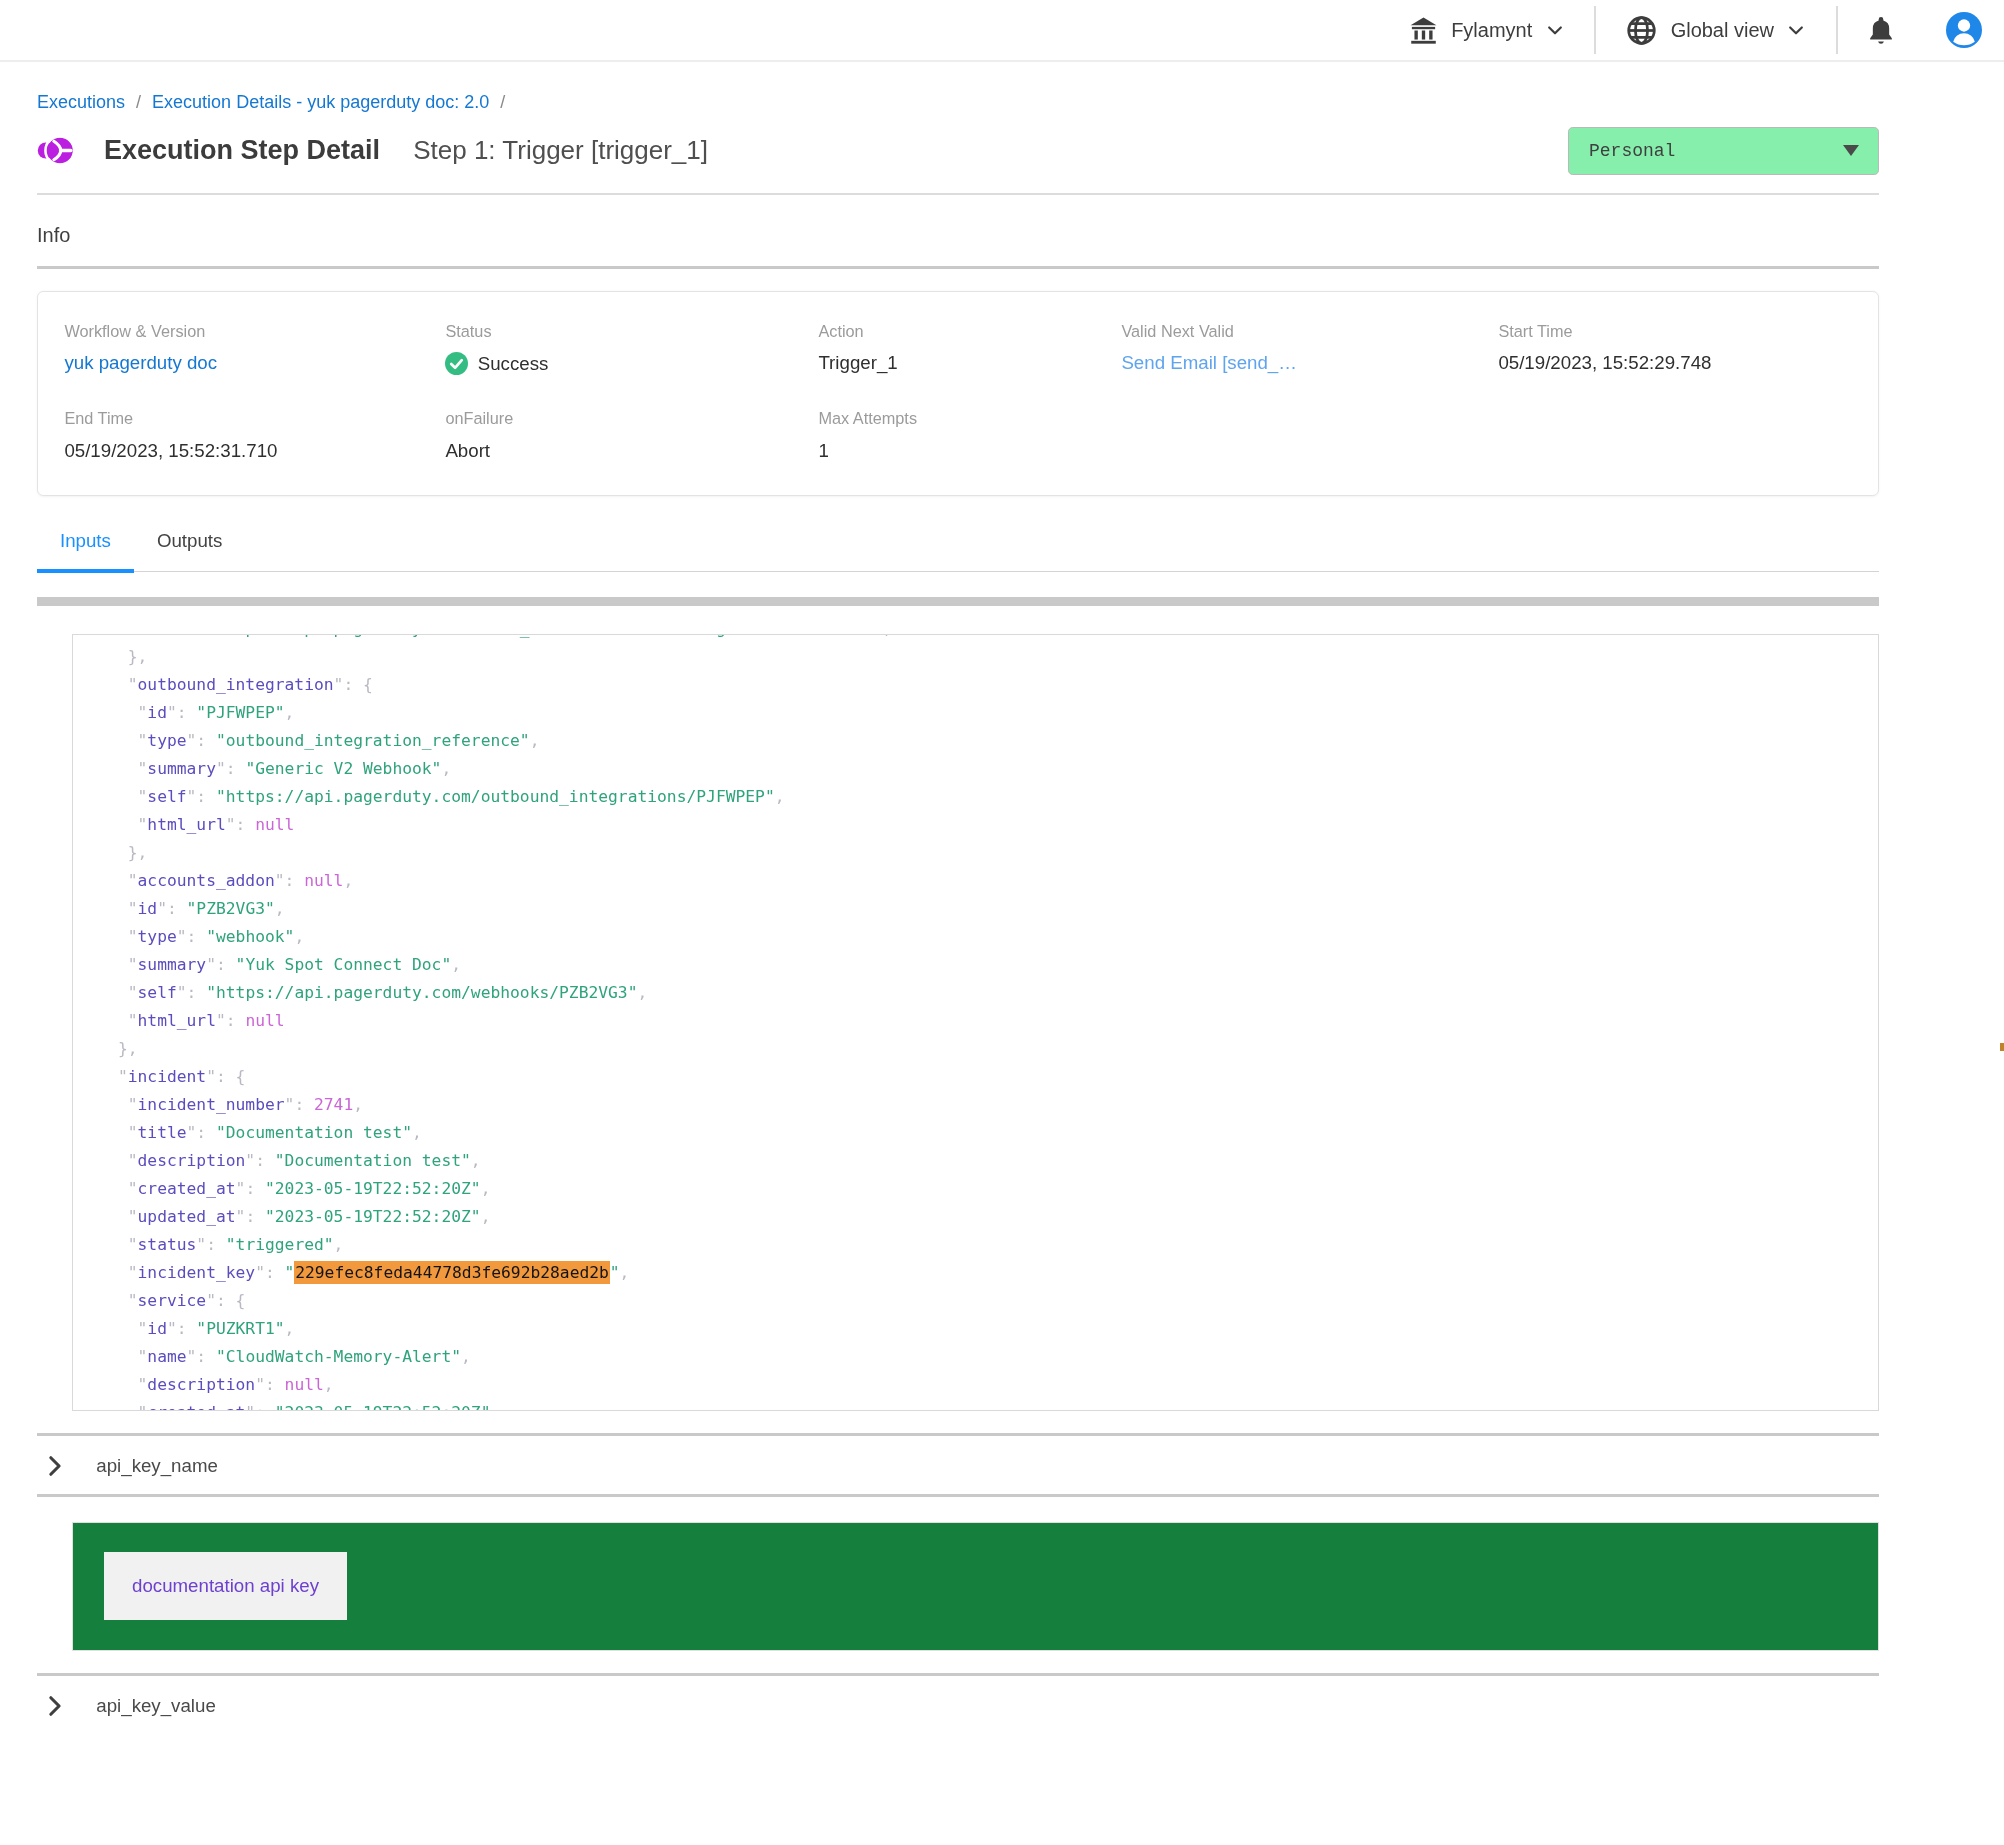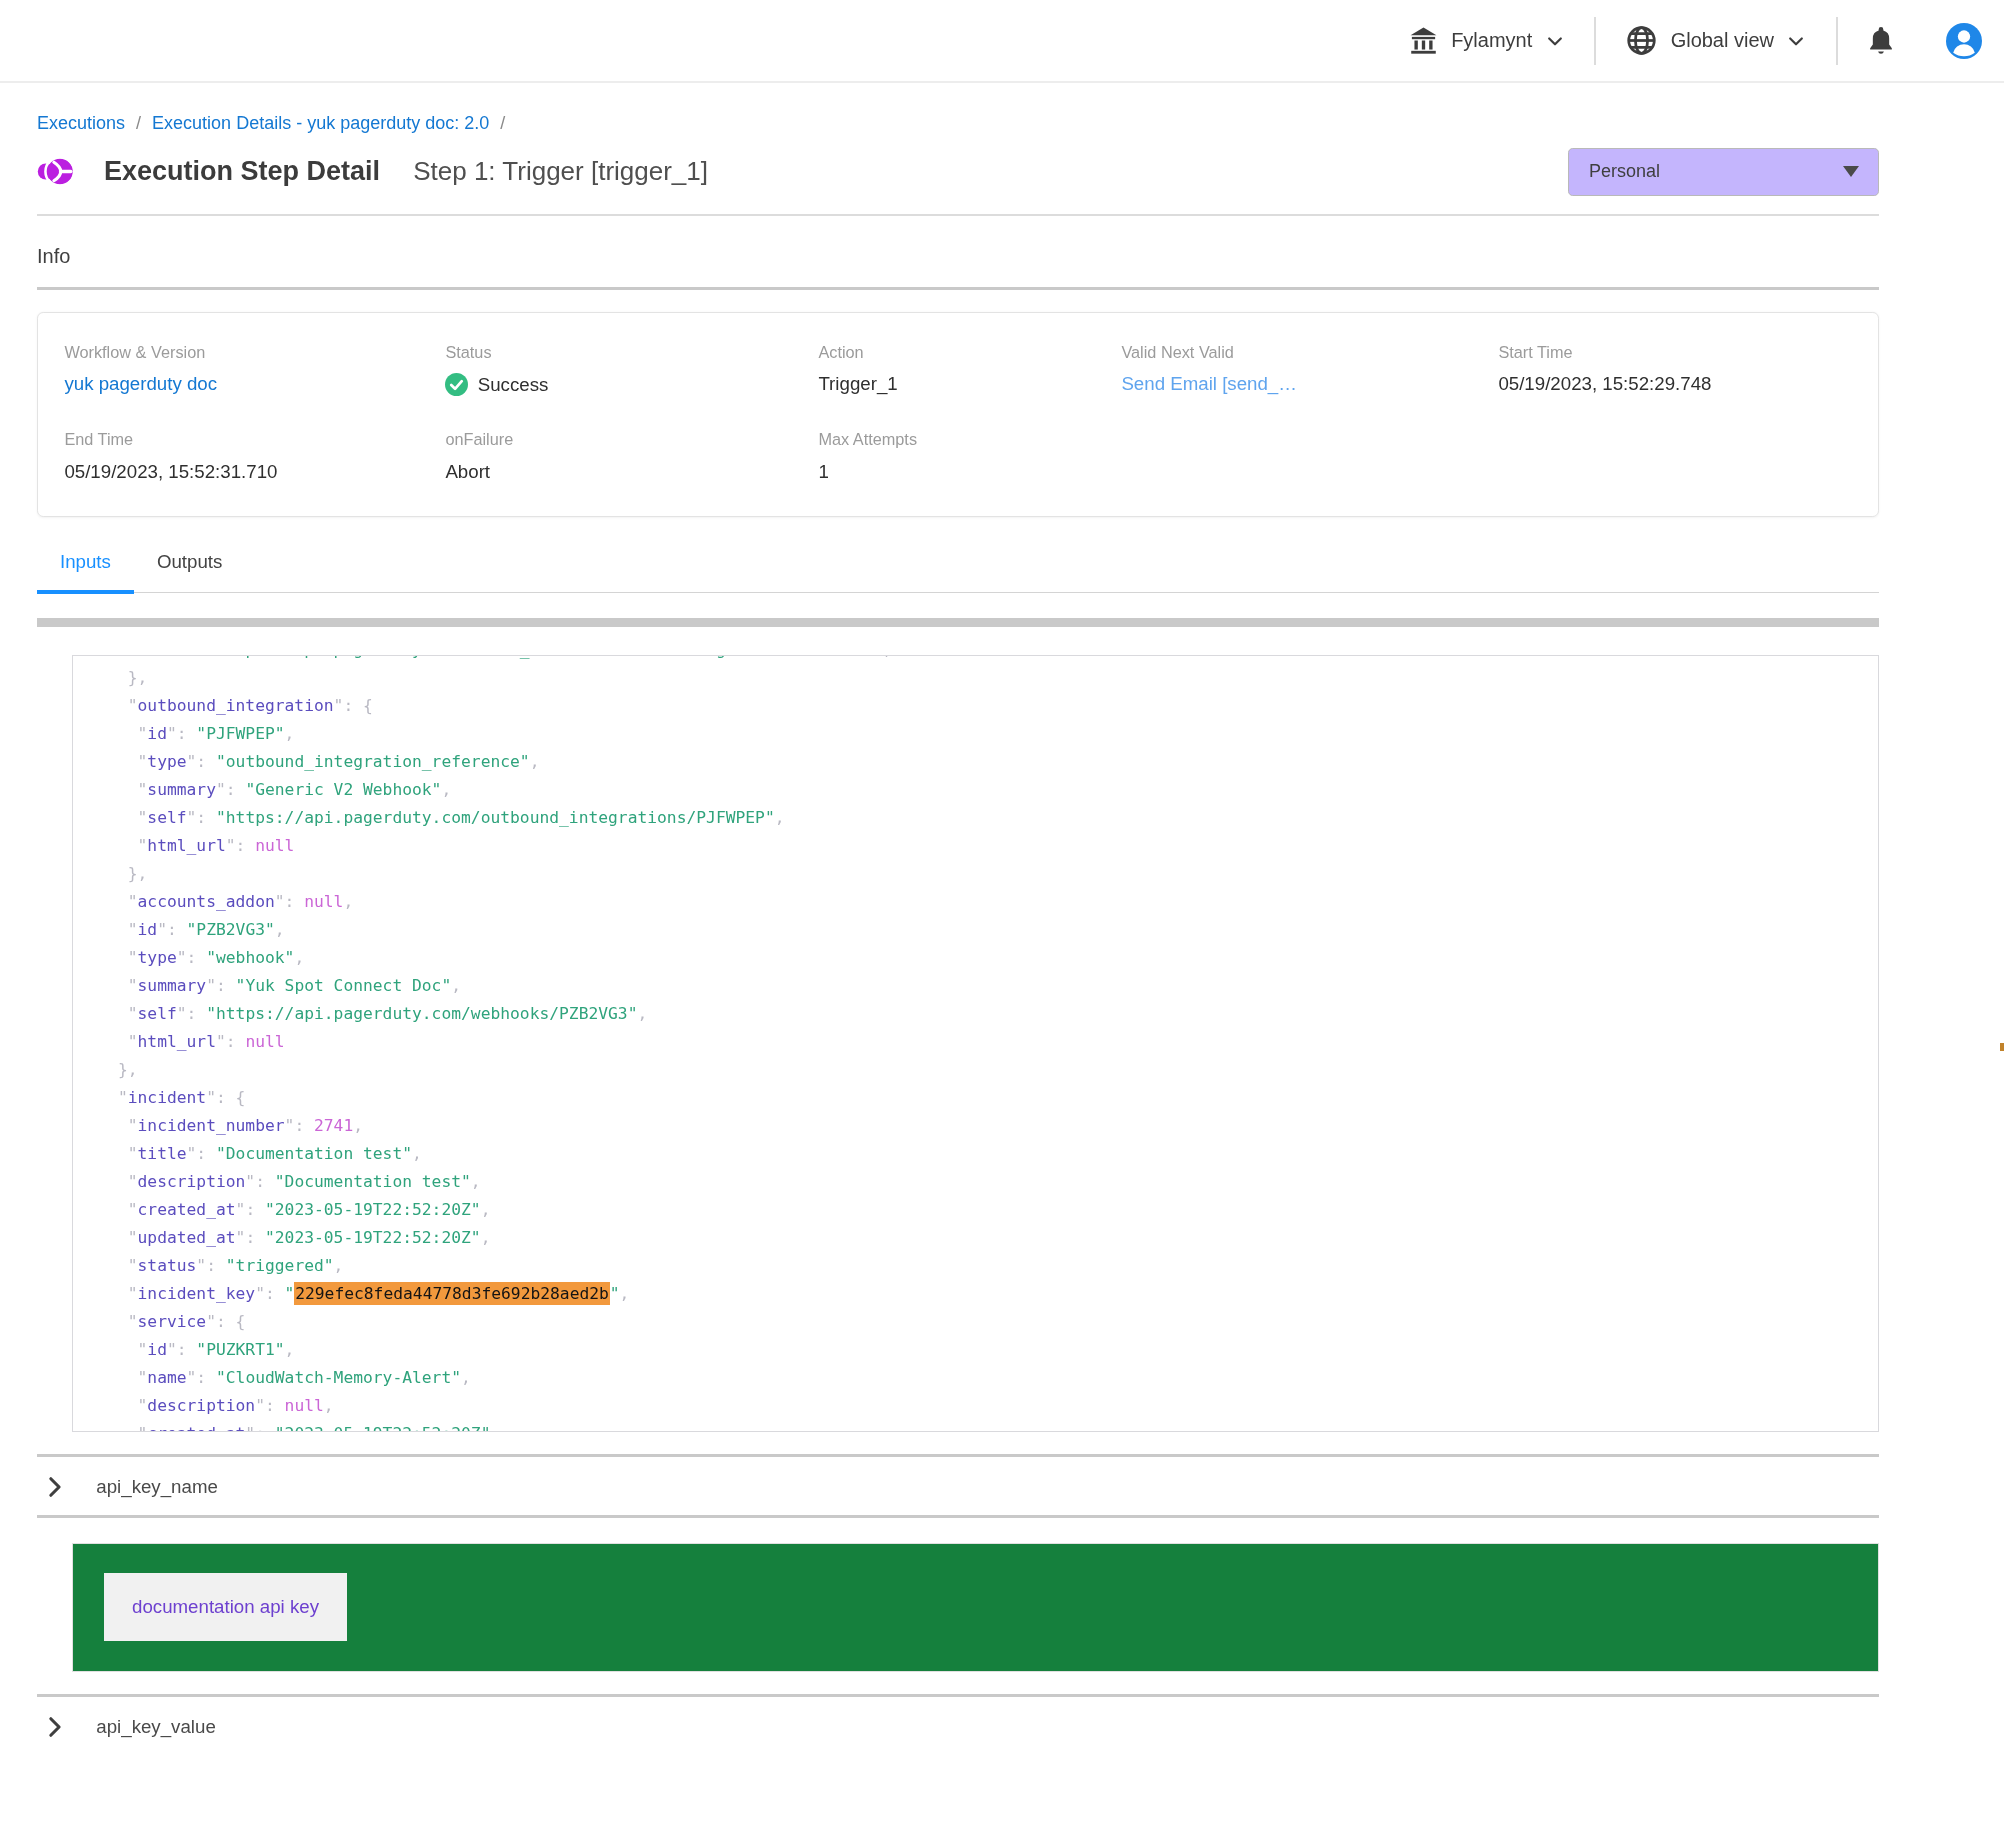--- a/index.html
+++ b/index.html
@@ -1,20 +1,20 @@
 <!DOCTYPE html>
 <html style="font-size:12.4px"><head>
 <meta charset="utf-8">
 <style>
   * { margin:0; padding:0; box-sizing:border-box; }
   html,body { width:2005px; height:1846px; background:#fff; font-family:"Liberation Sans", sans-serif; color:#3f3f3f; }
   body { position:relative; overflow:hidden; }
 
   
-  .topbar { height:83px; background:#fff; border-bottom:2.3px solid #ededed;
+  .topbar { height:62px; background:#fff; border-bottom:2.3px solid #ededed;
             display:flex; align-items:center; justify-content:flex-end; padding-right:23px; }
   .topbar .grp { display:flex; align-items:center; gap:12.4px; cursor:pointer; }
   .topbar .lbl { font-size:20px; color:#3d3d3d; }
   .vsep { width:1.6px; height:48px; background:#dcdcdc; margin:0 29.5px; }
   .icon { display:inline-flex; align-items:center; justify-content:center; }
   .bell-wrap { margin-right:51px; cursor:pointer; }
   .avatar-wrap { cursor:pointer; }
 
   
   .content { padding:0 126px 0 37px; position:relative; }
@@ -22,21 +22,21 @@
   .breadcrumb { margin-top:29.5px; font-size:18px; display:flex; gap:11px; align-items:center; }
   .breadcrumb .bc-link { color:#1478d2; cursor:pointer; }
   .breadcrumb .bc-sep { color:#8a8a8a; }
 
   .titlerow { margin-top:14px; display:flex; align-items:center; }
   .titlerow .lefts { display:flex; align-items:center; gap:30px; flex:1; }
   .page-title { font-size:27px; font-weight:bold; color:#3c3c3c; }
   .page-subtitle { font-size:26px; font-weight:400; color:#4f4f4f; margin-left:3.1px; }
   .scope-select { width:311px; height:48px; border:1.6px solid #b9b9b9; border-radius:4.7px;
                   display:flex; align-items:center; justify-content:space-between;
-                  padding:0 18.7px 0 20px; font-size:18px; color:#3f3f3f; cursor:pointer; background:#c4b5fd; }
+                  padding:0 18.7px 0 20px; font-size:18px; color:#3f3f3f; cursor:pointer; background:#86efac;font-family:Liberation Mono, monospace; }
   .caret-solid { width:0; height:0; border-left:8.5px solid transparent; border-right:8.5px solid transparent;
                  border-top:11px solid #4a4a4a; }
 
   .hr-thin  { height:1.6px; background:#dcdcdc; margin-top:18.7px; }
   .hr-thick { height:3.1px; background:#c9c9c9; }
 
   .section-h { margin-top:29.5px; font-size:20px; color:#3f3f3f; }
   .info-divider { margin-top:18.7px; }
 
   .info-card { margin-top:22px; border:0.8px solid #e3e3e3; border-radius:6.2px;

